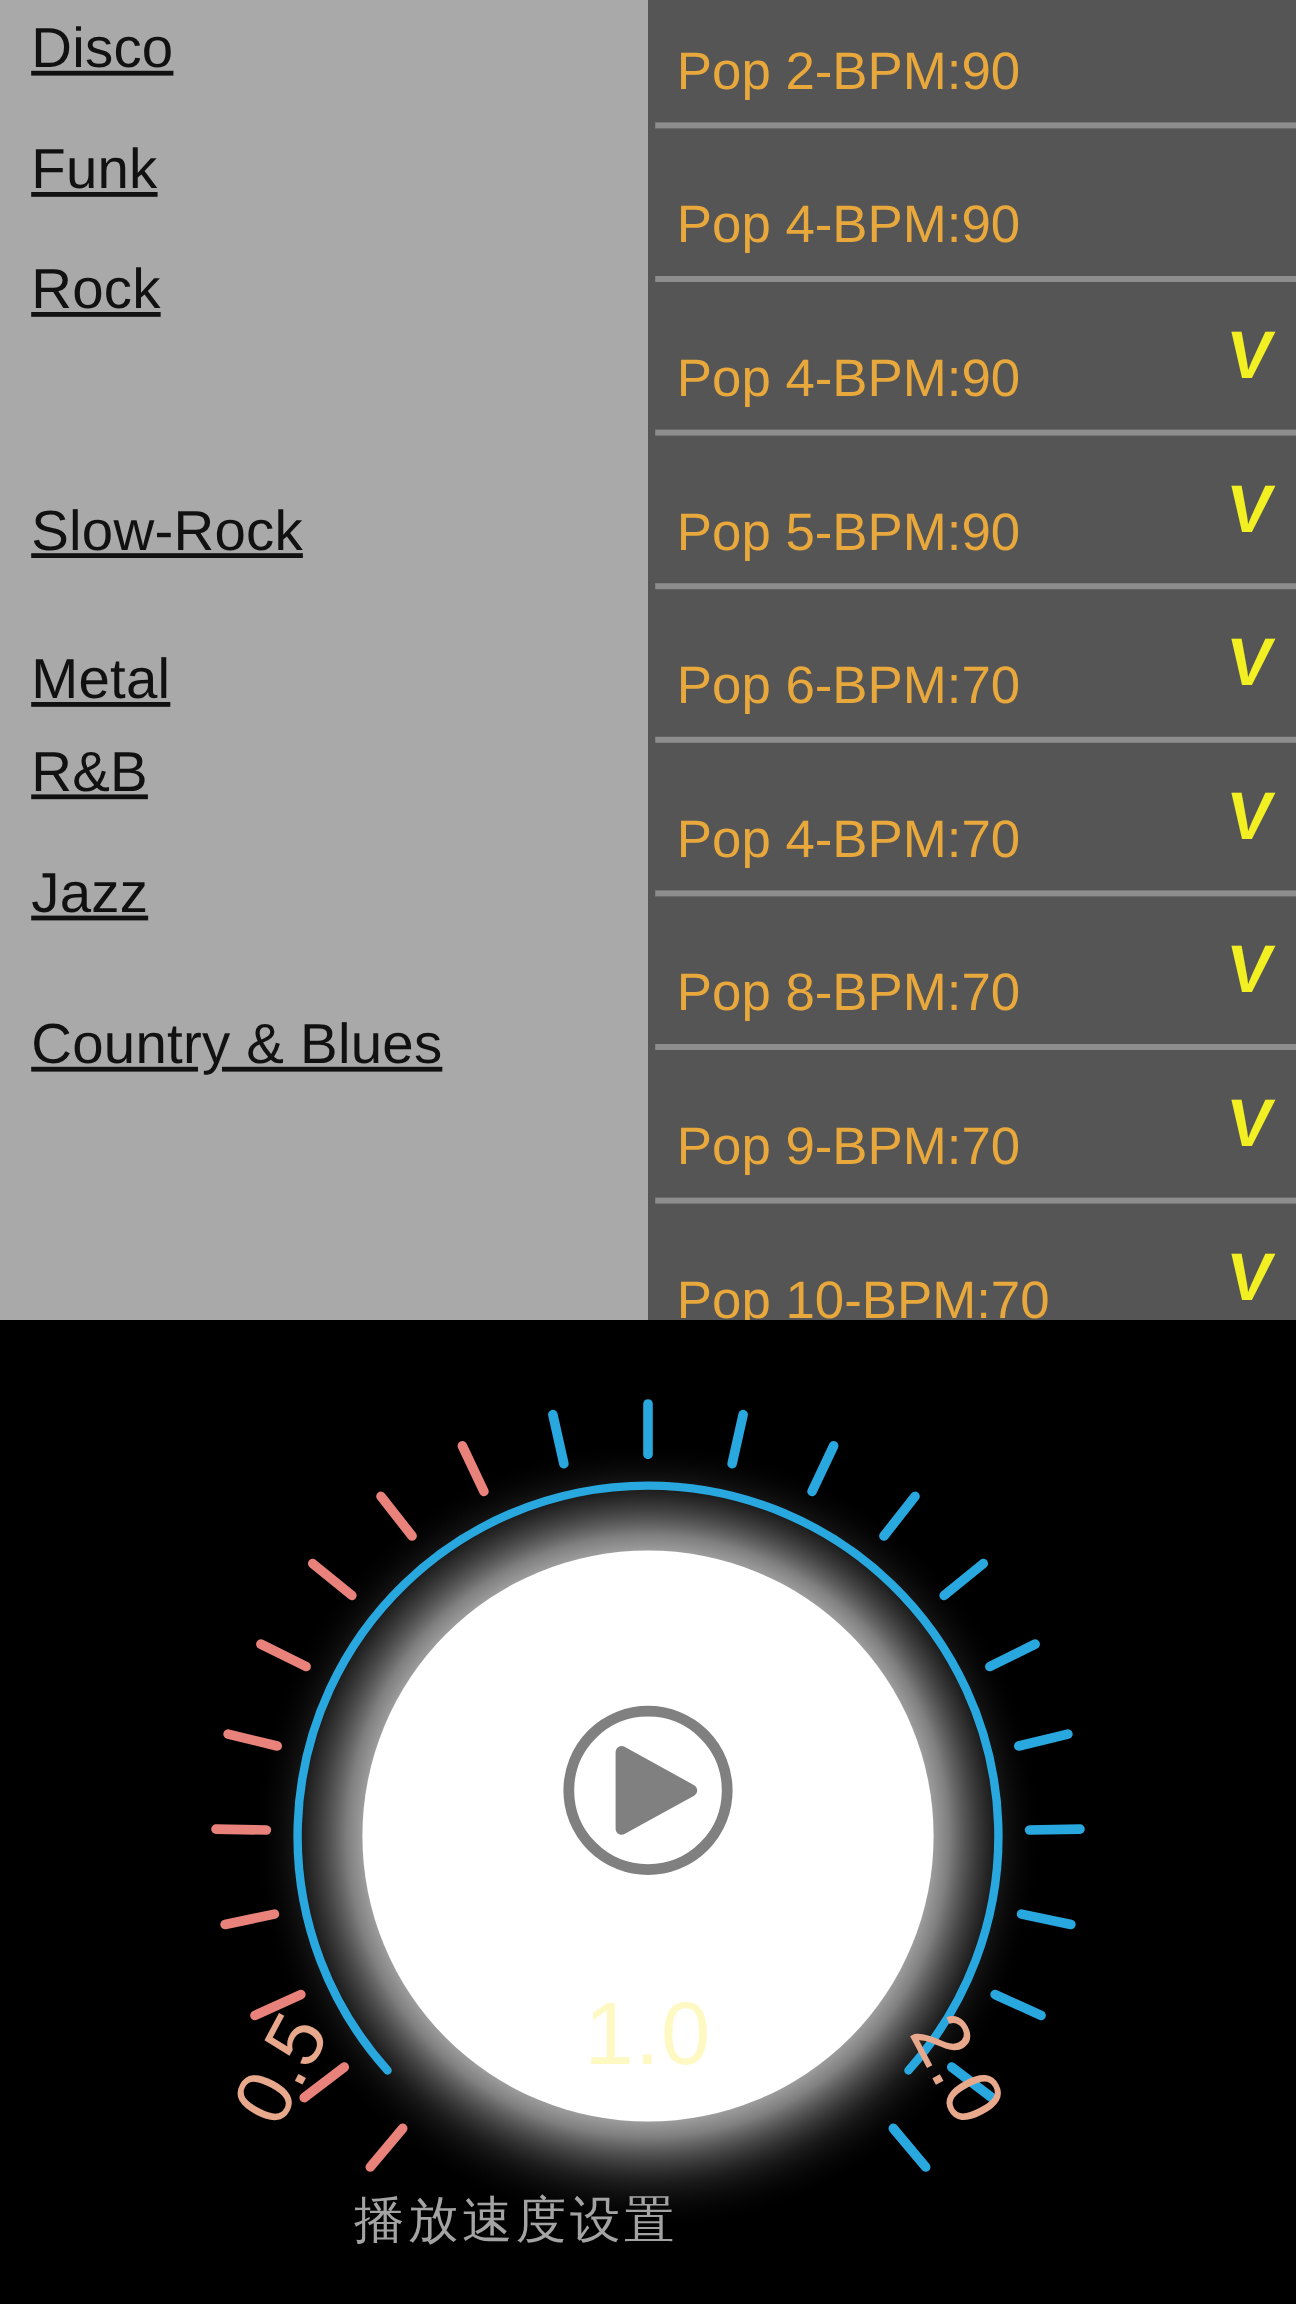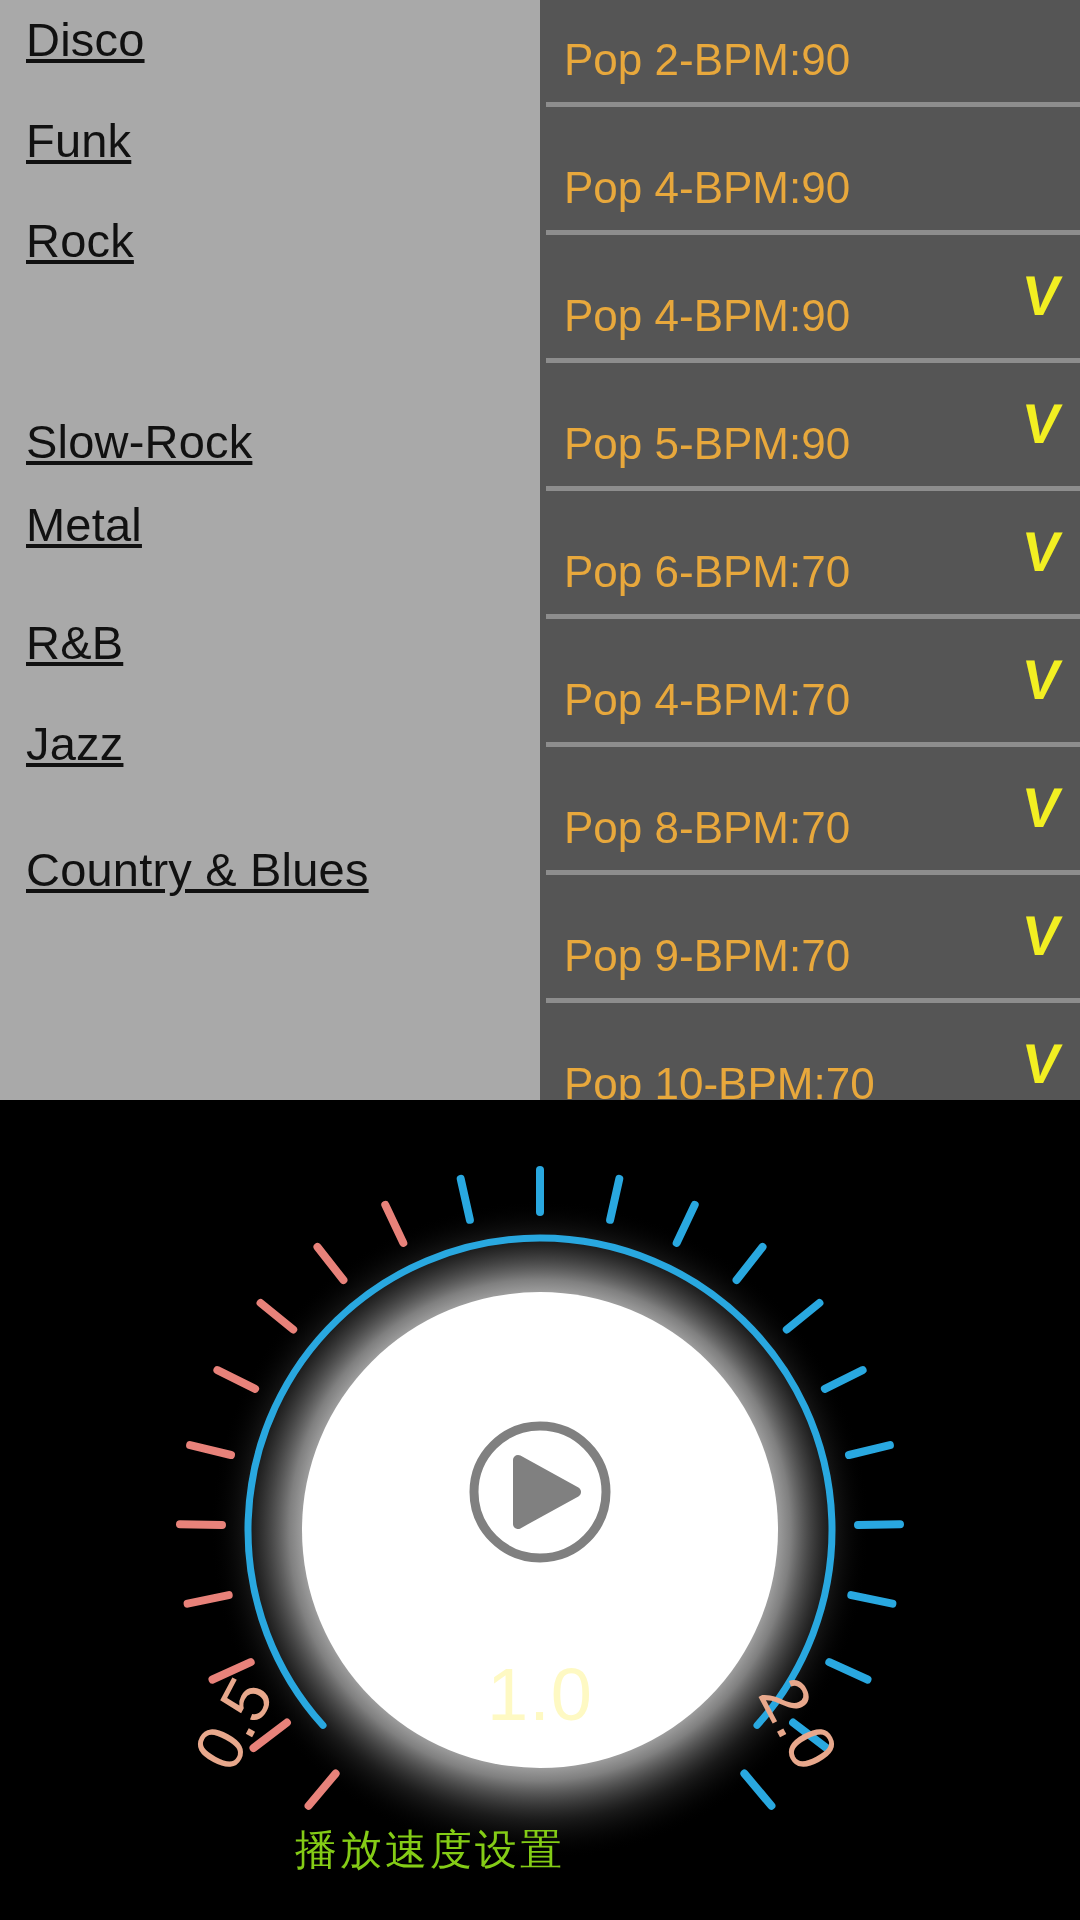--- a/index.html
+++ b/index.html
@@ -133,21 +133,21 @@
     letter-spacing: 1px;
     pointer-events: none;
   }
   #speed-caption {
     position: absolute;
     left: 0;
     top: 722px;
     width: 860px;
     text-align: center;
     font-size: 42px;
-    color: #84cc16;
+    color: #a3a3a3;
     letter-spacing: 3px;
     font-family: "DejaVu Sans", sans-serif;
   }
 </style>
 </head>
 <body>
 
 <div id="screen">
 
   <div id="top-section">
@@ -158,21 +158,21 @@
         </div>
         <div class="genre-item" style="top: 78.5px;">
           <span class="genre-label">Funk</span>
         </div>
         <div class="genre-item" style="top: 179px;">
           <span class="genre-label">Rock</span>
         </div>
         <div class="genre-item" style="top: 380px;">
           <span class="genre-label">Slow-Rock</span>
         </div>
-        <div class="genre-item" style="top: 463px;">
+        <div class="genre-item" style="top: 504px;">
           <span class="genre-label">Metal</span>
         </div>
         <div class="genre-item" style="top: 581px;">
           <span class="genre-label">R&amp;B</span>
         </div>
         <div class="genre-item" style="top: 681.5px;">
           <span class="genre-label">Jazz</span>
         </div>
         <div class="genre-item" style="top: 808px;">
           <span class="genre-label">Country &amp; Blues</span>

